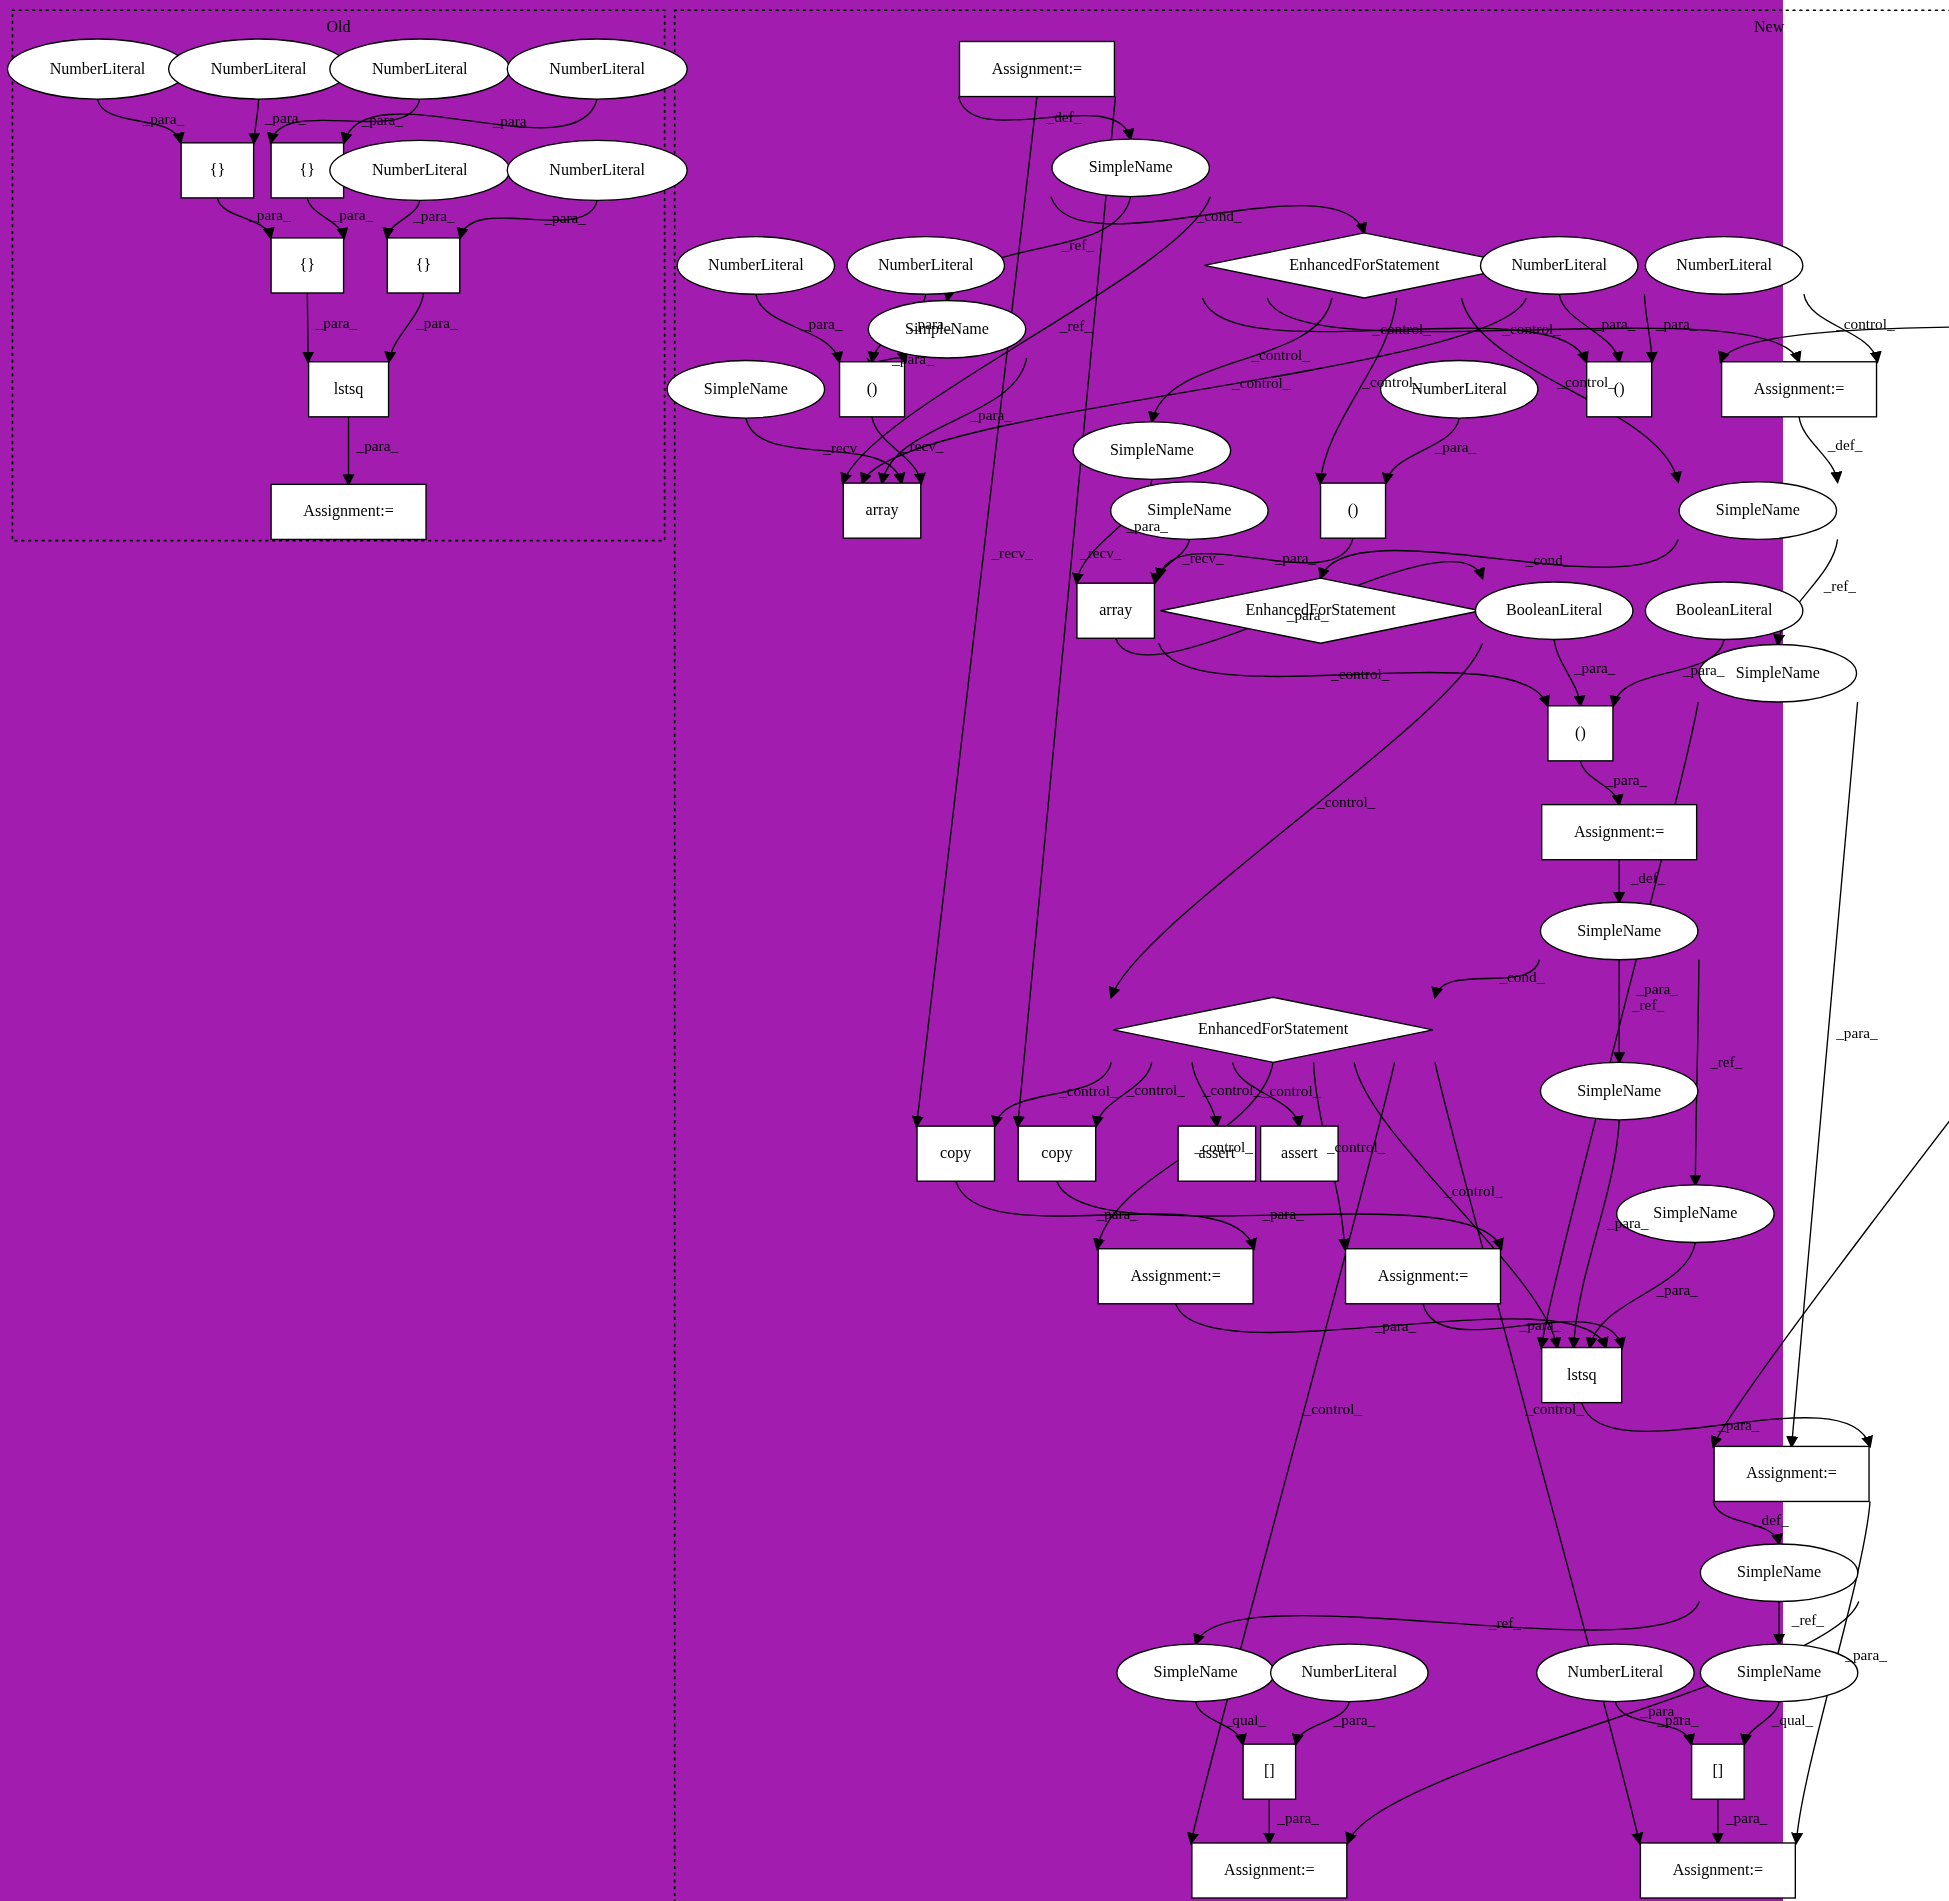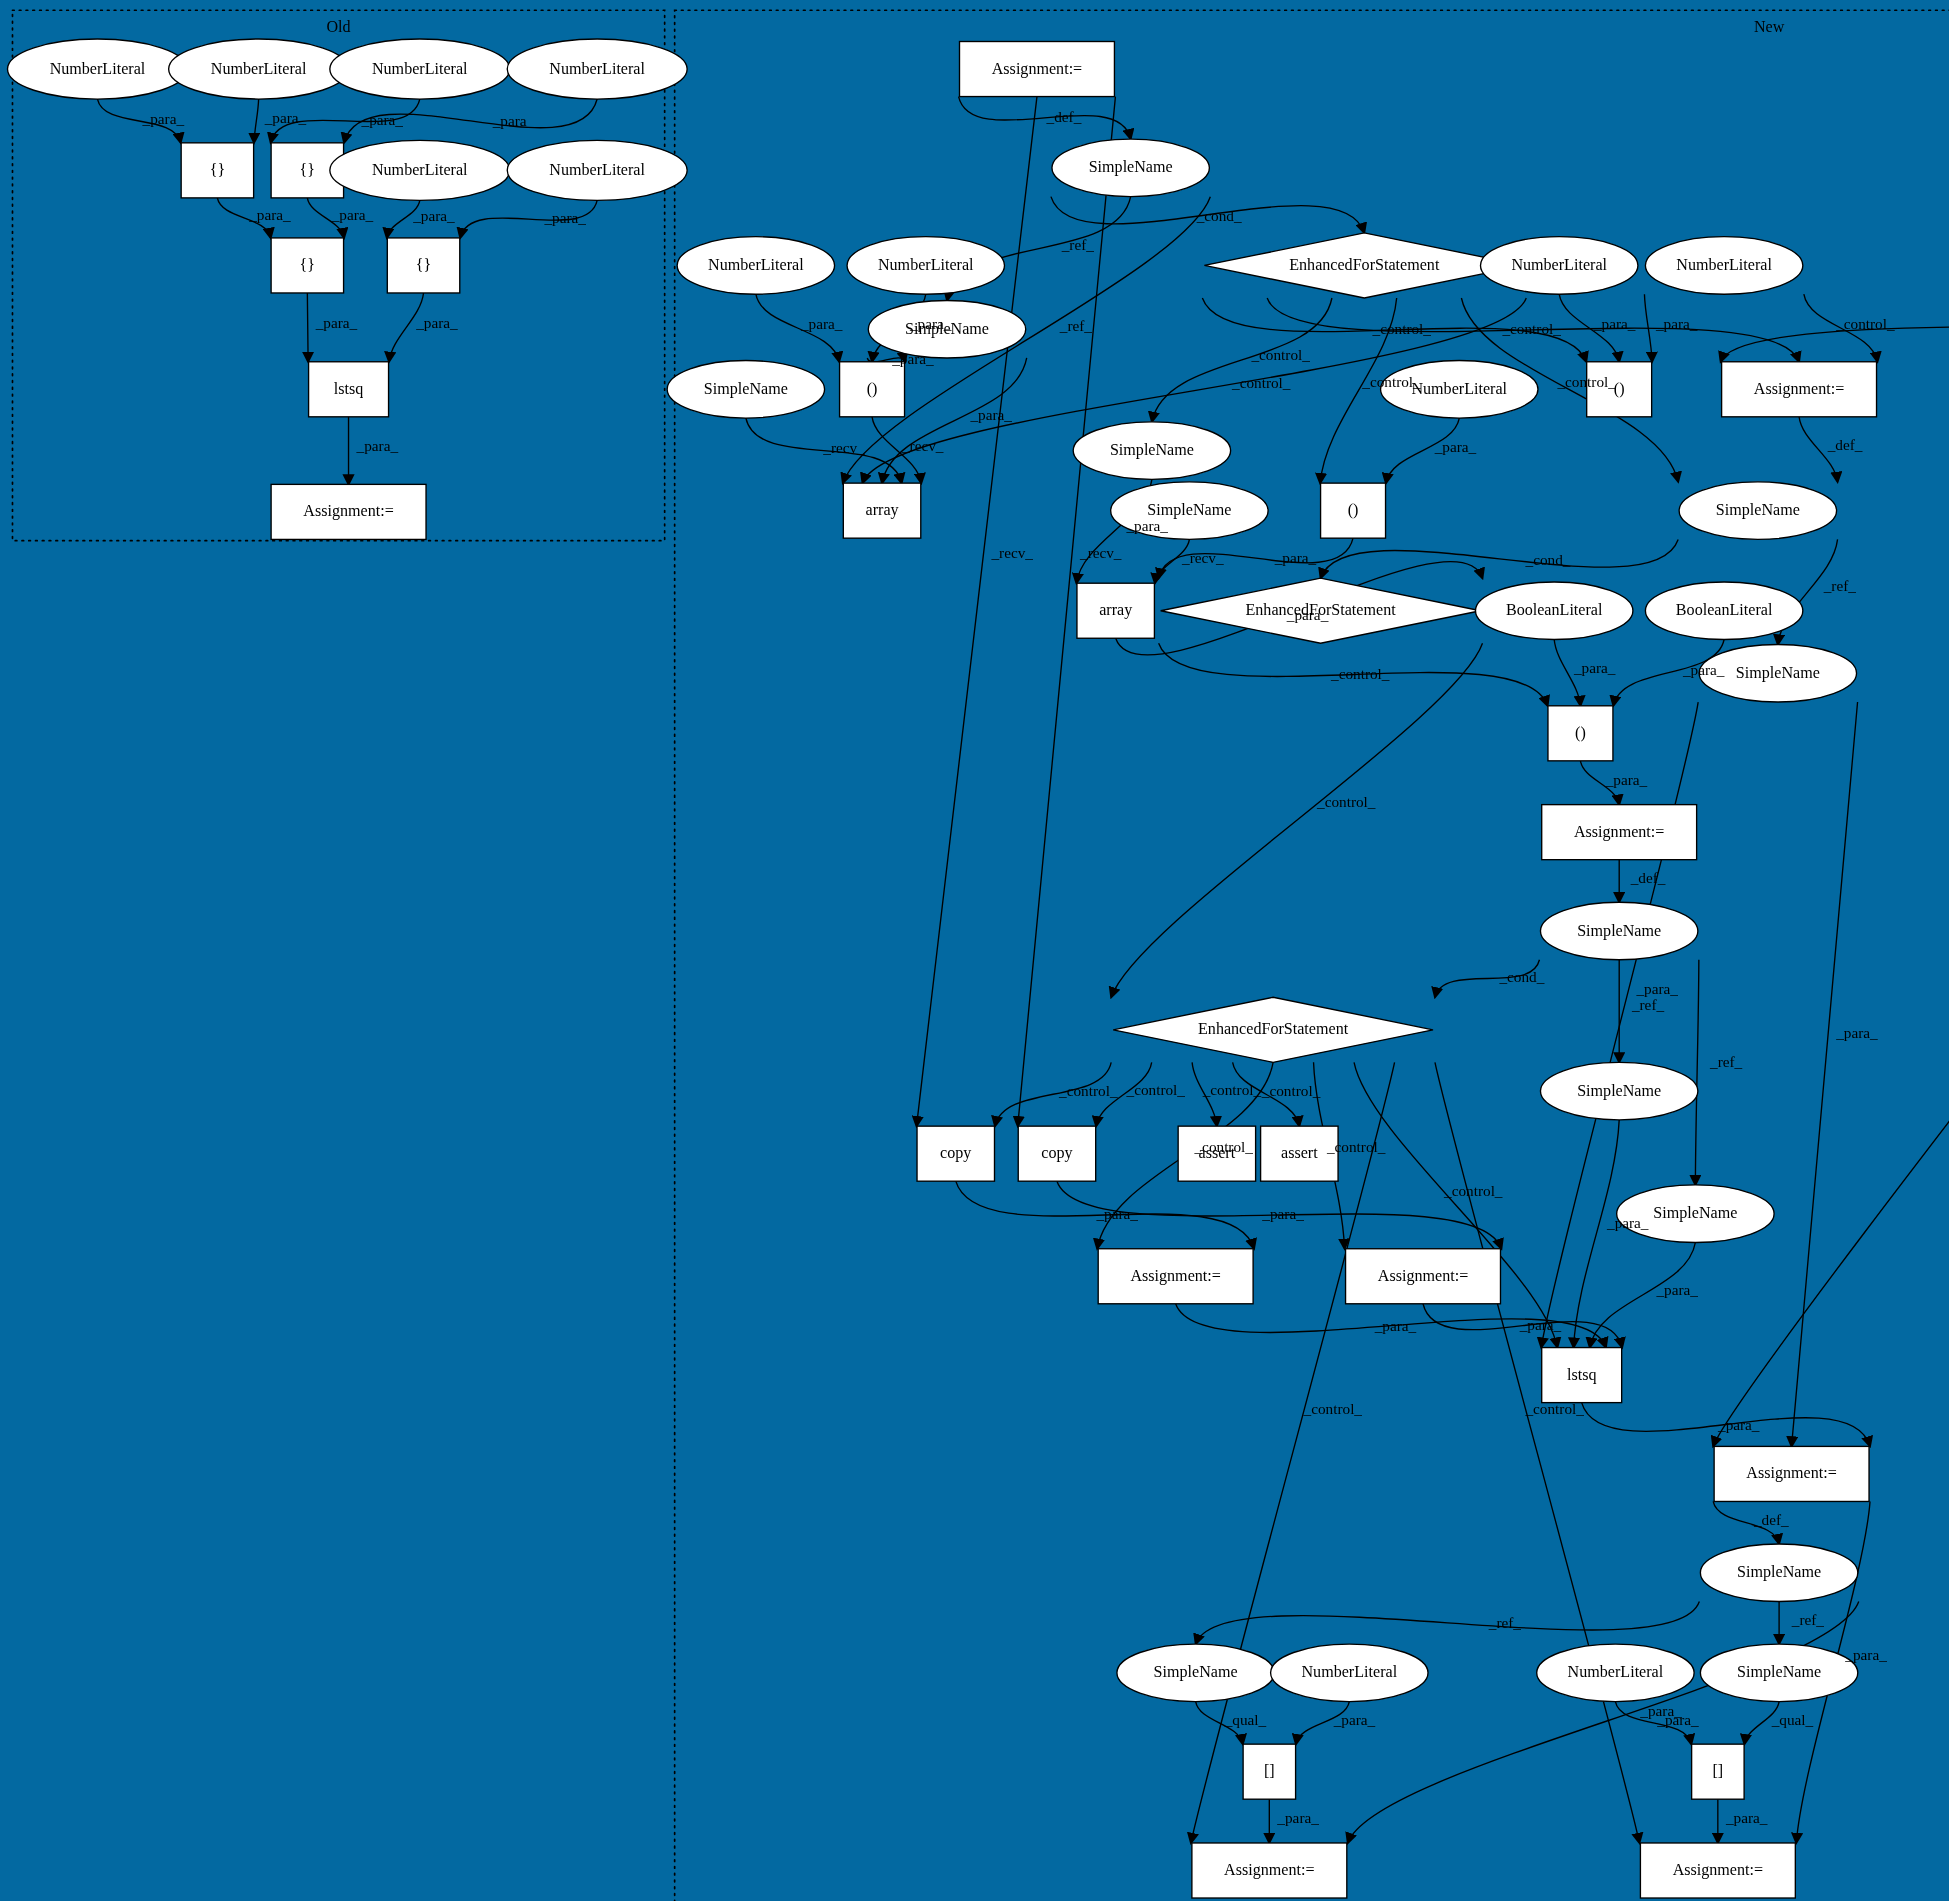--- a/index.html
+++ b/index.html
@@ -1,17 +1,17 @@
 <!DOCTYPE html>
 <html style="font-size:13.6px"><head>
 <meta charset="utf-8">
 <style>
   html,body{margin:0;padding:0;background:#ffffff;}
   body{font-family:"Liberation Serif", serif;}
-  #canvas{position:relative;width:1949px;height:1902px;background:#0369a1;}
+  #canvas{position:relative;width:1783px;height:1902px;background:#a21caf;}
   svg{display:block;}
   .node-label{font-family:"Liberation Serif", serif;font-size:19px;fill:#000;text-anchor:middle;dominant-baseline:middle;}
   .edge-label{font-family:"Liberation Serif", serif;font-size:18px;fill:#000;text-anchor:middle;dominant-baseline:middle;}
   .cluster-label{font-family:"Liberation Serif", serif;font-size:19px;fill:#000;text-anchor:middle;}
   .shape{fill:#ffffff;stroke:#000000;stroke-width:1.6px;}
   .edge{fill:none;stroke:#000000;stroke-width:1.6px;}
   .cluster{fill:none;stroke:#000000;stroke-width:2px;stroke-dasharray:2 6;stroke-linecap:round;}
 </style>
 </head>
 <body>

